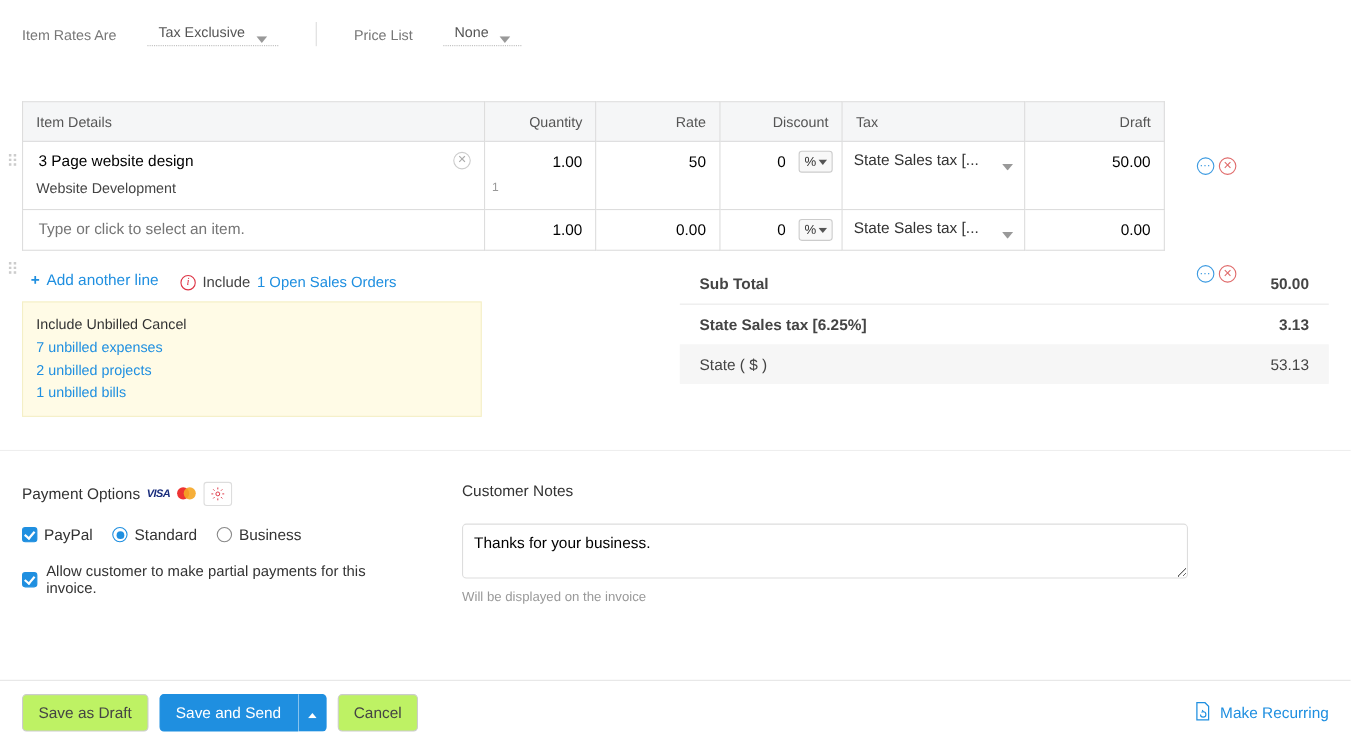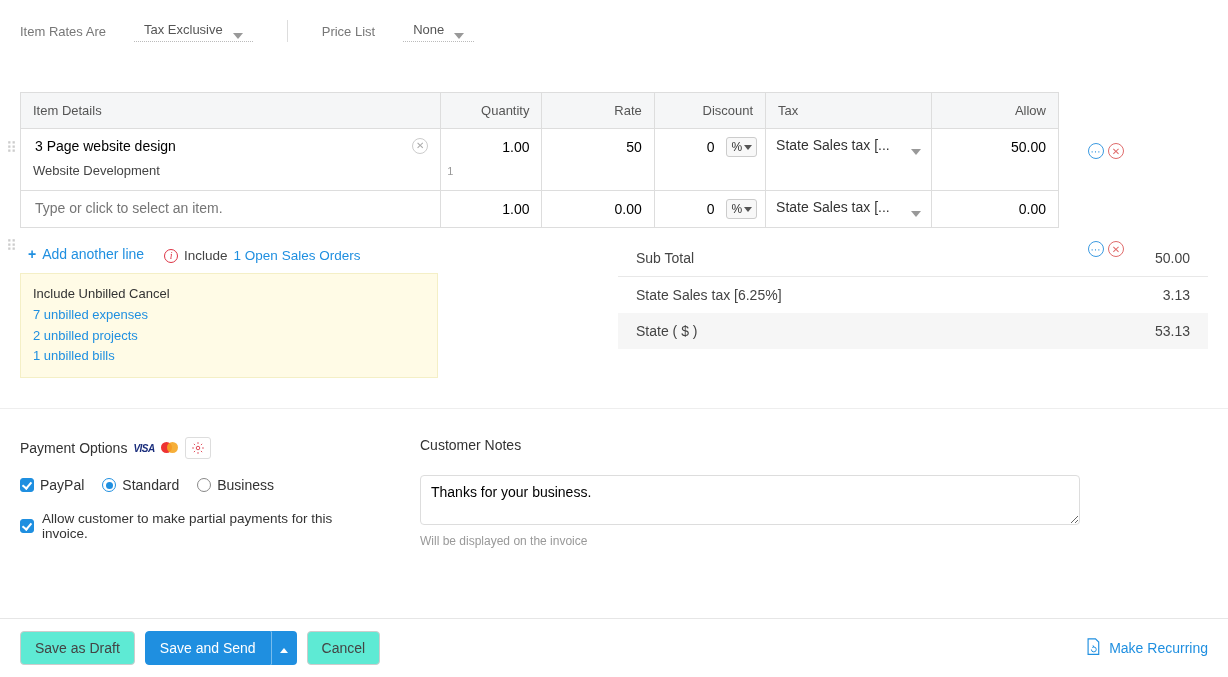--- a/index.html
+++ b/index.html
@@ -61,21 +61,21 @@
   .link { color: #1f8fe0; text-decoration: none; cursor: pointer; }
   .add-line { display: inline-flex; align-items: center; gap: 6px; padding: 6px 8px; }
   .plus-icon { color: #1f8fe0; font-weight: 600; }
   .include-line { display: inline-flex; align-items: center; gap: 6px; padding: 4px 8px 10px 8px; font-size: 13.5px; color: #444; }
   .info-icon { width: 14px; height: 14px; border: 1.5px solid #d34; border-radius: 50%; color: #d34; font-size: 10px; font-family: Georgia, serif; font-style: italic; display: inline-flex; align-items: center; justify-content: center; }
 
   .unbilled-box { background: #fffbe6; border: 1px solid #f4efc6; padding: 10px 12px; font-size: 13px; line-height: 1.6; width: 418px; }
   .unbilled-box .title { color: #333; }
   .unbilled-box a { display: block; color: #1f8fe0; text-decoration: none; }
 
-  .totals .row { display: flex; justify-content: space-between; padding: 10px 18px; font-size: 14px; color: #444; }
+  .totals .row { display: flex; justify-content: space-between; padding: 10px 18px; font-size: 14px; color: #444; font-weight: bold; }
   .totals .row.sep { border-top: 1px solid #e8e8e8; }
   .totals .total { background: #f6f6f6; font-weight: 500; }
 
   
   .section-divider { border-top: 1px solid #eee; margin-top: 30px; }
 
   
   .pay-row { display: flex; padding: 28px 20px 10px 20px; gap: 40px; }
   .pay-left { width: 360px; }
   .pay-title-row { display: flex; align-items: center; gap: 6px; }
@@ -99,21 +99,21 @@
   .rad-box.checked::after { content: ""; width: 7px; height: 7px; background: #1f8fe0; border-radius: 50%; }
   .allow-partial { margin-top: 18px; display: flex; align-items: center; gap: 8px; font-size: 13.5px; }
 
   .notes-col { flex: 1; max-width: 660px; }
   .notes-label { font-size: 14px; color: #333; margin-bottom: 22px; }
   .notes-ta { width: 100%; height: 50px; border: 1px solid #ddd; border-radius: 4px; padding: 8px 10px; font: inherit; resize: both; outline: none; }
   .notes-hint { font-size: 12px; color: #999; margin-top: 6px; }
 
   
   .footer-bar { border-top: 1px solid #e6e6e6; display: flex; align-items: center; padding: 12px 20px; gap: 10px; position: absolute; bottom: 0; left: 0; right: 0; }
-  .btn { border: 1px solid #ccc; background: #5eead4; border-radius: 4px; padding: 8px 14px; font: inherit; cursor: pointer; color: #444; }
+  .btn { border: 1px solid #ccc; background: #bef264; border-radius: 4px; padding: 8px 14px; font: inherit; cursor: pointer; color: #444; }
   .btn-group { display: inline-flex; justify-content: center; }
   .btn.primary { background: #1f8fe0; border-color: #1f8fe0; color: #fff; border-radius: 4px 0 0 4px; }
   .btn.primary-toggle { background: #1f8fe0; border-color: #1f8fe0; color: #fff; border-left: 1px solid rgba(255,255,255,0.4); border-radius: 0 4px 4px 0; padding: 8px 8px; }
   .footer-spacer { flex: 1; }
   .make-recurring { display: inline-flex; align-items: center; gap: 8px; color: #1f8fe0; cursor: pointer; }
   .doc-icon svg { width: 16px; height: 18px; stroke: #1f8fe0; fill: none; }
 
   .vsep { width: 1px; height: 22px; background: #ddd; margin: 0 6px; }
 </style>
 </head>
@@ -151,21 +151,21 @@
           <col class="col-tax">
           <col class="col-amt">
       </colgroup>
       <thead>
         <tr>
           <th>Item Details</th>
           <th class="right">Quantity</th>
           <th class="right">Rate</th>
           <th class="right">Discount</th>
           <th>Tax</th>
-          <th class="right">Allow</th>
+          <th class="right">Draft</th>
         </tr>
       </thead>
       <tbody>
 
         <tr>
           <td class="item-cell">
             <div class="item-name-row">
               <input class="item-name-input" value="3 Page website design" style="">
               <span class="item-clear">✕</span>
             </div>

